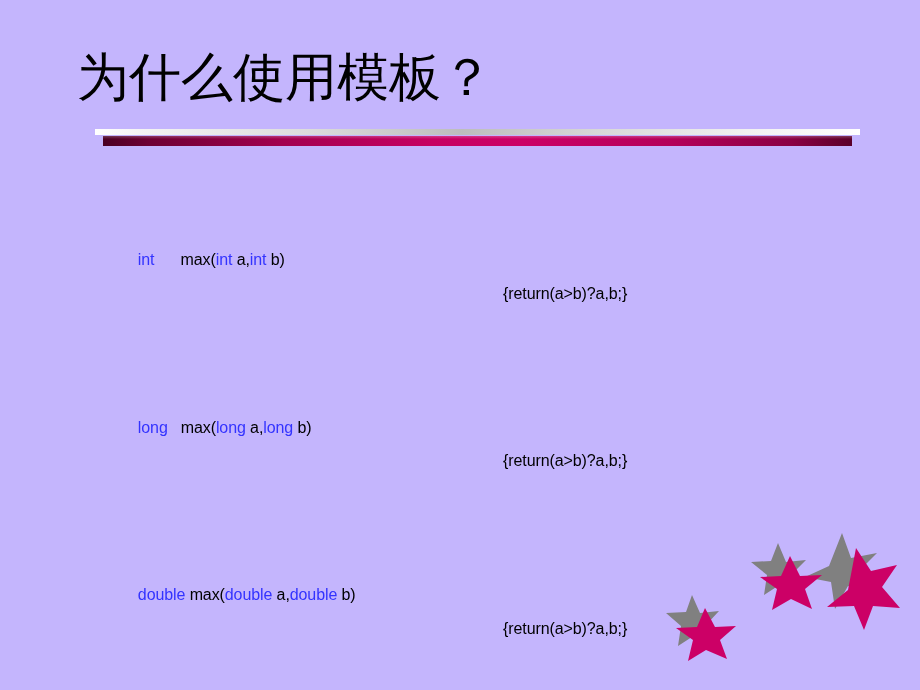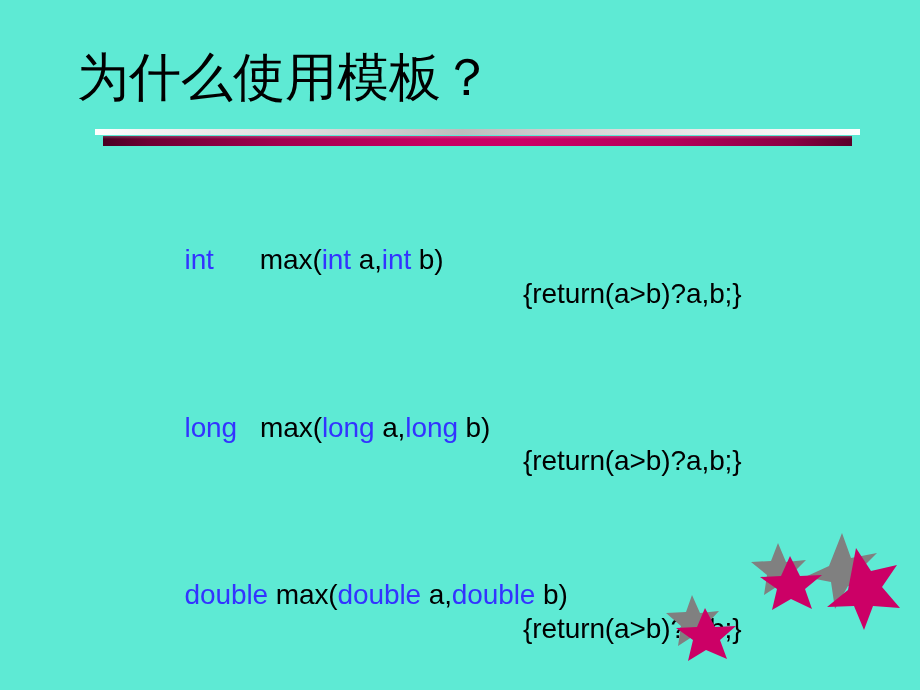--- a/index.html
+++ b/index.html
@@ -9,21 +9,21 @@
     background: #ffffff;
   }
   body {
     font-family: "Liberation Sans", sans-serif;
   }
 
   .slide {
     position: relative;
     width: 920px;
     height: 690px;
-    background: #5eead4;
+    background: #c4b5fd;
     overflow: hidden;
   }
 
   
   .slide-title {
     position: absolute;
     left: 77px;
     top: 48px;
     width: 790px;
     font-family: "Liberation Serif", "DejaVu Serif", serif;
@@ -84,21 +84,21 @@
 
   
   .body-block {
     position: absolute;
     left: 77px;
     top: 176px;
     width: 800px;
   }
   .code-line {
     font-family: "Liberation Sans", sans-serif;
-    font-size: 28px;
+    font-size: 16px;
     line-height: 33.5px;
     color: #000000;
     white-space: pre;
     letter-spacing: -0.1px;
   }
   .kw   { color: #3333ff; }
   .blk  { color: #000000; }
 
   
   .sig  { display: inline-block; }

